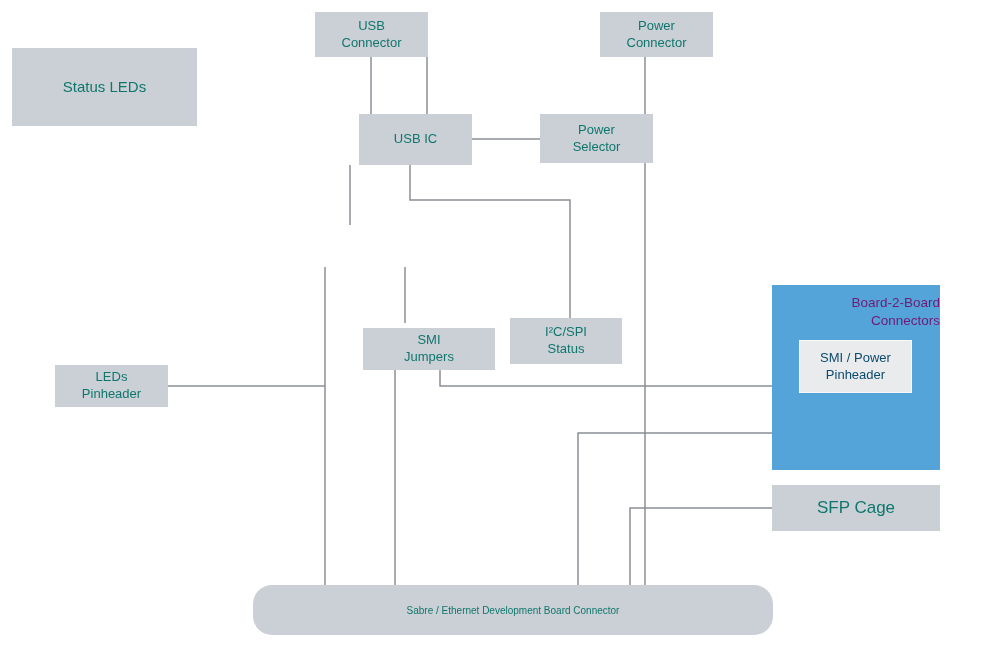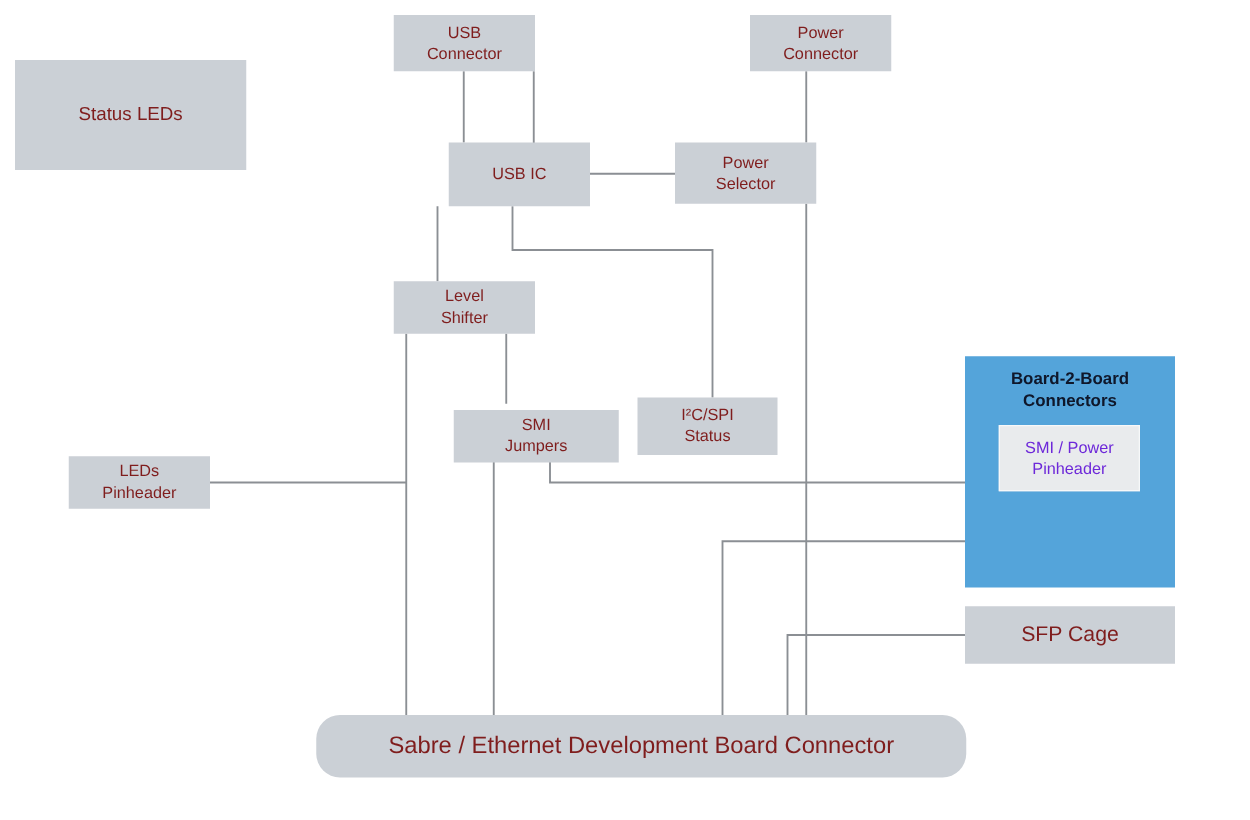--- a/index.html
+++ b/index.html
@@ -19,59 +19,59 @@
   .wires polyline { fill: none; stroke: #8b8f94; stroke-width: 1.5; }
 
   
   .node {
     position: absolute;
     display: flex;
     align-items: center;
     justify-content: center;
     text-align: center;
     white-space: pre-line;
-    color: #7f1d1d;
+    color: #0f766e;
     font-size: 13px;
     line-height: 1.3;
   }
   .gray { background: #cbd0d6; }
 
   
-  .status-leds      { left: 12px;  top: 48px;  width: 185px; height: 88px; font-size: 15px; }
+  .status-leds      { left: 12px;  top: 48px;  width: 185px; height: 78px; font-size: 15px; }
   .usb-connector    { left: 315px; top: 12px;  width: 113px; height: 45px; }
   .power-connector  { left: 600px; top: 12px;  width: 113px; height: 45px; }
   .usb-ic           { left: 315px; top: 114px; width: 113px; height: 51px; margin-left: 44px; }
   .power-selector   { left: 540px; top: 114px; width: 113px; height: 49px; }
   .level-shifter    { left: 315px; top: 225px; width: 113px; height: 42px; }
   .smi-jumpers      { left: 363px; top: 328px; width: 132px; height: 42px; }
   .i2c-spi-jumpers  { left: 510px; top: 318px; width: 112px; height: 46px; }
   .misc-pinheader   { left: 55px;  top: 365px; width: 113px; height: 42px; }
   .sfp-cage         { left: 772px; top: 485px; width: 168px; height: 46px; font-size: 17px; }
-  .sabre-connector  { left: 253px; top: 572px; width: 520px; height: 50px; font-size: 19px; white-space: normal; border-radius: 19px; }
+  .sabre-connector  { left: 253px; top: 585px; width: 520px; height: 50px; font-size: 10px; white-space: normal; border-radius: 19px; }
 
   
   .b2b-group {
     position: absolute;
     left: 772px; top: 285px; width: 168px; height: 185px;
     background: #54a4da;
   }
   .b2b-title {
     position: absolute;
     left: 0; top: 9px; width: 100%;
-    text-align: center;
+    text-align: right;
     white-space: pre-line;
-    font-weight: bold;
+    font-weight: normal;
     font-size: 13.5px;
     line-height: 1.3;
-    color: #0f172a;
+    color: #701a75;
   }
   .inner {
     background: #e9ebed;
     border: 1px solid #f7f8f9;
-    color: #6d28d9;
+    color: #0c4a6e;
   }
   .smi-power-pinheader { left: 27px; top: 55px;  width: 113px; height: 53px; }
   .xmii-pineheader     { left: 27px; top: 122px; width: 113px; height: 52px; }
 </style>
 </head>
 <body>
 
 <div class="canvas">
 
   <svg class="wires" viewBox="0 0 1000 656" aria-hidden="true">
@@ -91,22 +91,20 @@
   </svg>
 
   <div class="node gray status-leds">Status LEDs</div>
   <div class="node gray usb-connector">USB
 Connector</div>
   <div class="node gray power-connector">Power
 Connector</div>
   <div class="node gray usb-ic">USB IC</div>
   <div class="node gray power-selector">Power
 Selector</div>
-  <div class="node gray level-shifter">Level
-Shifter</div>
   <div class="node gray smi-jumpers">SMI
 Jumpers</div>
   <div class="node gray i2c-spi-jumpers">I²C/SPI
 Status</div>
   <div class="node gray misc-pinheader">LEDs
 Pinheader</div>
 
   <div class="b2b-group">
     <div class="b2b-title">Board-2-Board
 Connectors</div>

